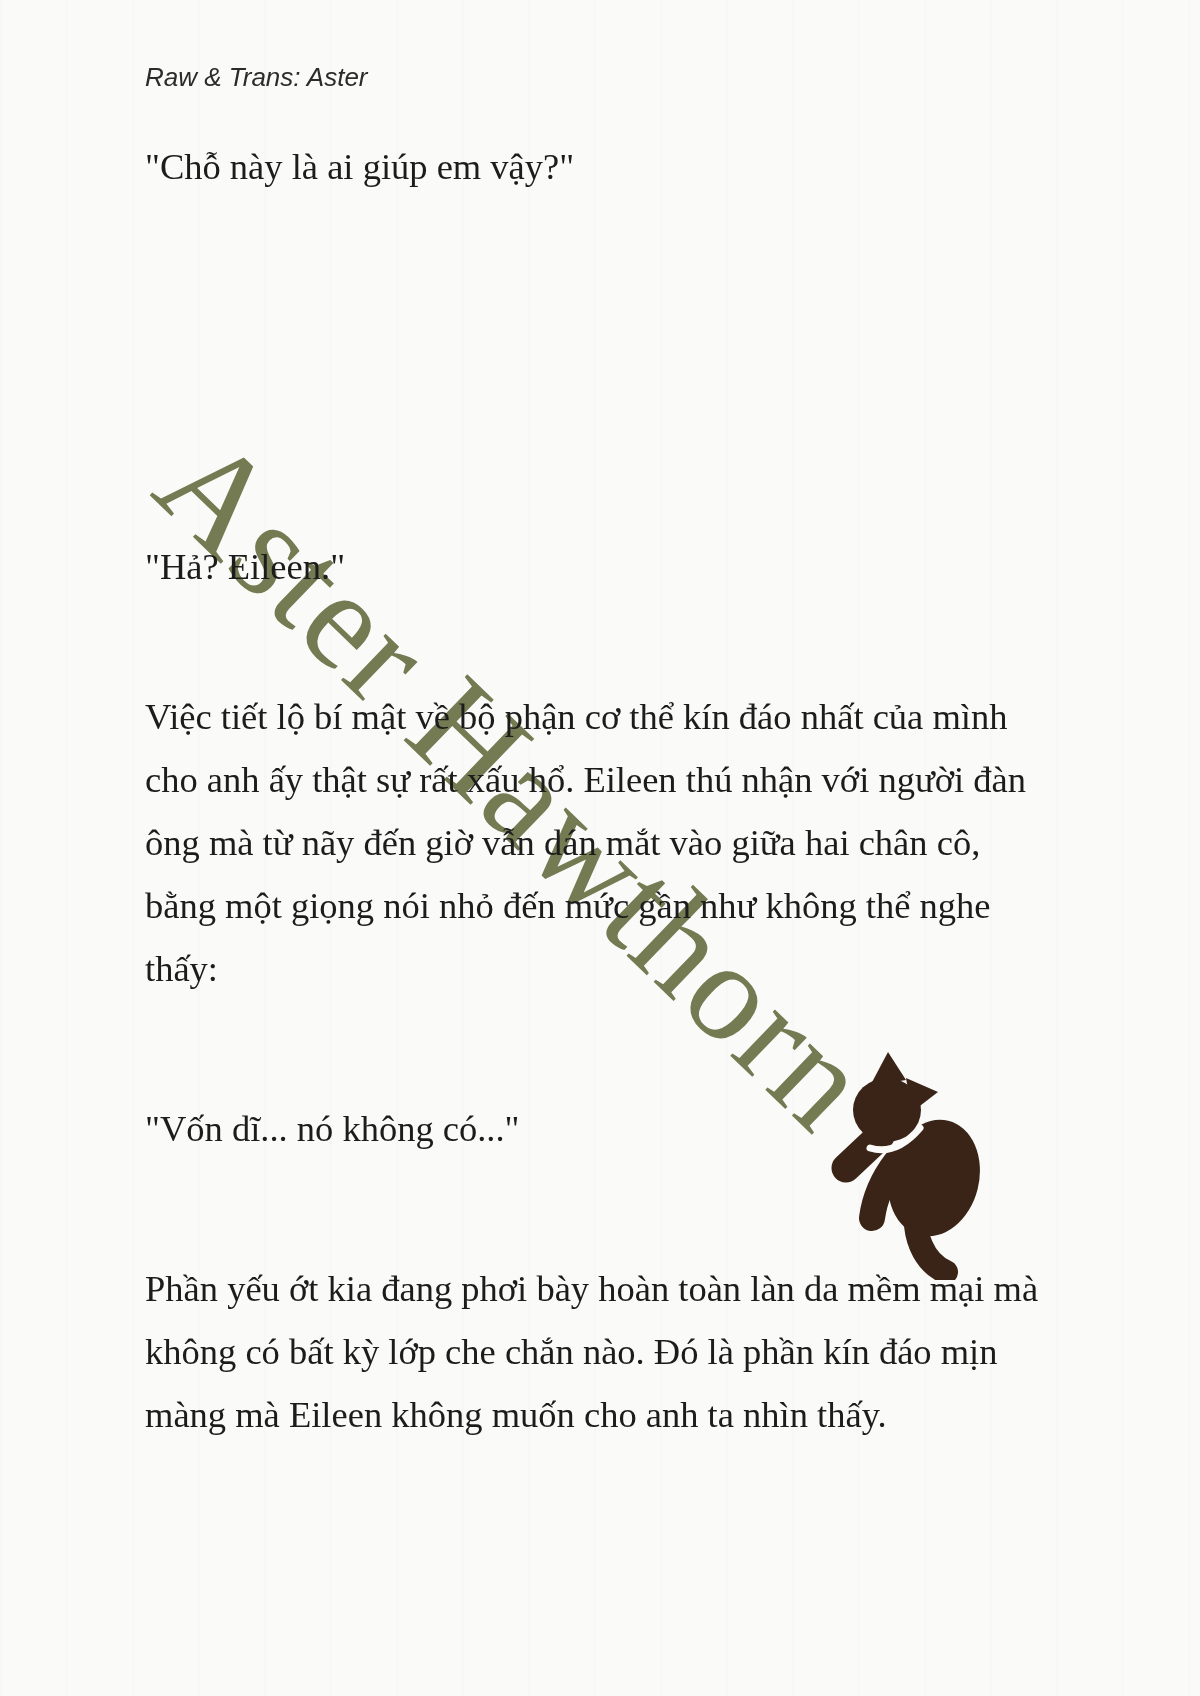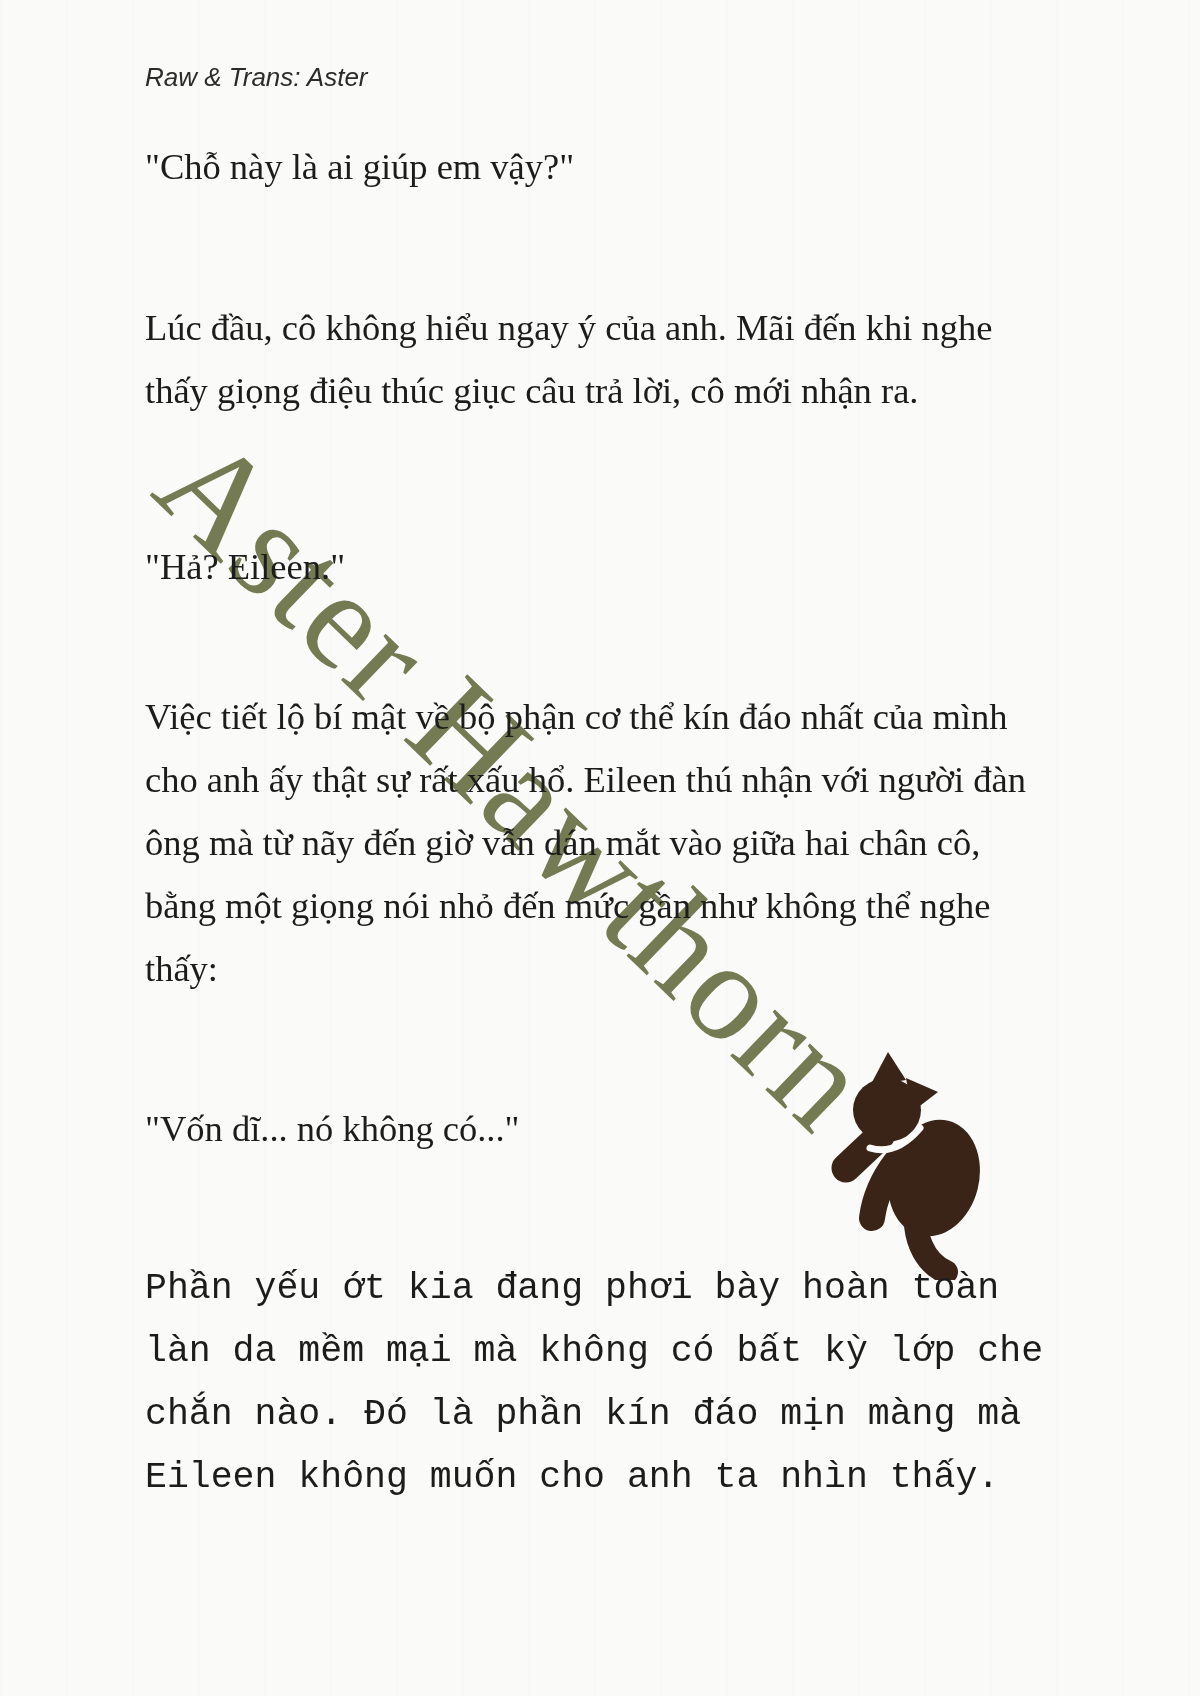--- a/index.html
+++ b/index.html
@@ -33,21 +33,21 @@
     font-size:36.5px;line-height:63px;
     text-align:left;
     z-index:3;
     white-space:normal;
   }
   .q1{top:135px;}
   .p2{top:296px;}
   .q2{top:535px;}
   .p4{top:685px;}
   .q3{top:1097px;}
-  .p6{top:1257px;font-family:Liberation Mono, monospace;}
+  .p6{top:1257px;}
   .watermark{
     position:absolute;left:230px;top:410px;
     font-family:"Liberation Serif", serif;
     font-size:140px;line-height:1;
     color:var(--wm);
     transform:rotate(44deg);
     transform-origin:0 0;
     white-space:nowrap;
     z-index:1;
     letter-spacing:2px;
@@ -62,21 +62,20 @@
 <body>
 
 <div class="page">
 
   <div class="watermark" style="transform: rotate(44deg);">Aster Hawthorn</div>
 
   <div class="credit">Raw &amp; Trans: Aster</div>
 
   <div class="para q1">"Chỗ này là ai giúp em vậy?"</div>
 
-  <div class="para p2">Lúc đầu, cô không hiểu ngay ý của anh. Mãi đến khi nghe thấy giọng điệu thúc giục câu trả lời, cô mới nhận ra.</div>
 
   <div class="para q2">"Hả? Eileen."</div>
 
   <div class="para p4">Việc tiết lộ bí mật về bộ phận cơ thể kín đáo nhất của mình cho anh ấy thật sự rất xấu hổ. Eileen thú nhận với người đàn ông mà từ nãy đến giờ vẫn dán mắt vào giữa hai chân cô, bằng một giọng nói nhỏ đến mức gần như không thể nghe thấy:</div>
 
   <div class="para q3">"Vốn dĩ... nó không có..."</div>
 
   <div class="para p6">Phần yếu ớt kia đang phơi bày hoàn toàn làn da mềm mại mà không có bất kỳ lớp che chắn nào. Đó là phần kín đáo mịn màng mà Eileen không muốn cho anh ta nhìn thấy.</div>
 
   <svg class="cat" viewBox="0 0 150 230" xmlns="http://www.w3.org/2000/svg" aria-hidden="true">

